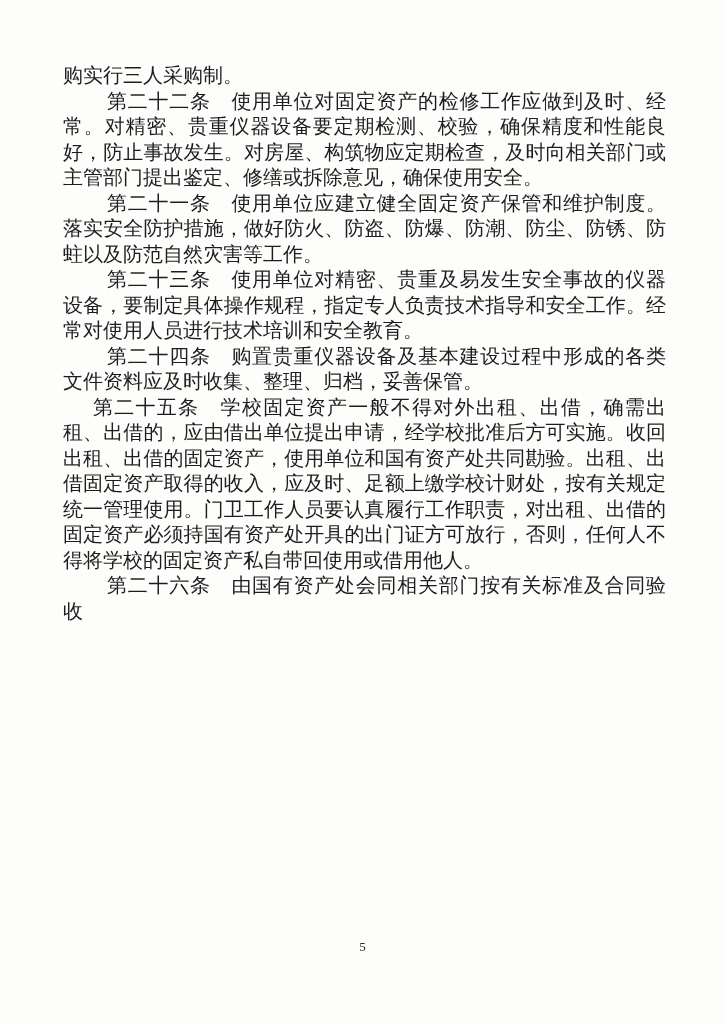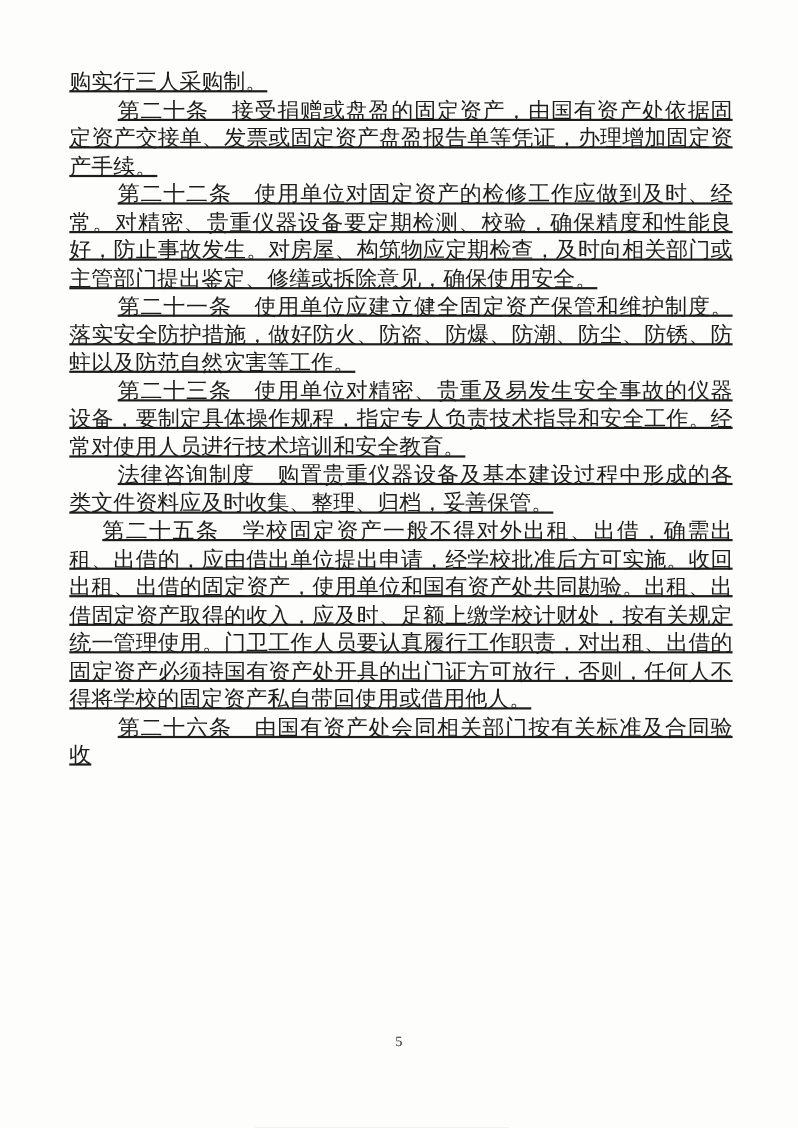--- a/index.html
+++ b/index.html
@@ -15,21 +15,20 @@
     background: #fdfdfc;
     color: #1d1d1d;
     font-family: "Liberation Serif", "DejaVu Serif", serif;
     overflow: hidden;
   }
   .content {
     position: absolute;
     top: 63px;
     left: 63px;
     right: 59px;
-    text-decoration: underline;
   }
   .para {
     margin: 0;
     font-size: 20px;
     line-height: 25.5px;
     text-align: justify;
     text-justify: inter-ideograph;
     text-indent: 2.2em;
     word-break: break-all;
   }
@@ -61,30 +60,29 @@
 <body>
 
 <div class="page">
   <div class="content">
 
     <p class="para no-indent">购实行三人采购制。</p>
 
 
 
 
-    <p class="para">第二十条　接受捐赠或盘盈的固定资产，由国有资产处依据固定资产交接单、发票或固定资产盘盈报告单等凭证，办理增加固定资产手续。</p>
 
 
     <p class="para">第二十二条　使用单位对固定资产的检修工作应做到及时、经常。对精密、贵重仪器设备要定期检测、校验，确保精度和性能良好，防止事故发生。对房屋、构筑物应定期检查，及时向相关部门或主管部门提出鉴定、修缮或拆除意见，确保使用安全。</p>
 
     <p class="para">第二十一条　使用单位应建立健全固定资产保管和维护制度。落实安全防护措施，做好防火、防盗、防爆、防潮、防尘、防锈、防蛀以及防范自然灾害等工作。</p>
 
     <p class="para">第二十三条　使用单位对精密、贵重及易发生安全事故的仪器设备，要制定具体操作规程，指定专人负责技术指导和安全工作。经常对使用人员进行技术培训和安全教育。</p>
 
-    <p class="para">法律咨询制度　购置贵重仪器设备及基本建设过程中形成的各类文件资料应及时收集、整理、归档，妥善保管。</p>
+    <p class="para">第二十四条　购置贵重仪器设备及基本建设过程中形成的各类文件资料应及时收集、整理、归档，妥善保管。</p>
 
     <p class="para tight-indent">第二十五条　学校固定资产一般不得对外出租、出借，确需出租、出借的，应由借出单位提出申请，经学校批准后方可实施。收回出租、出借的固定资产，使用单位和国有资产处共同勘验。出租、出借固定资产取得的收入，应及时、足额上缴学校计财处，按有关规定统一管理使用。门卫工作人员要认真履行工作职责，对出租、出借的固定资产必须持国有资产处开具的出门证方可放行，否则，任何人不得将学校的固定资产私自带回使用或借用他人。</p>
 
     <p class="para">第二十六条　由国有资产处会同相关部门按有关标准及合同验收</p>
 
   </div>
 
   <div class="page-number">5</div>
 </div>
 

